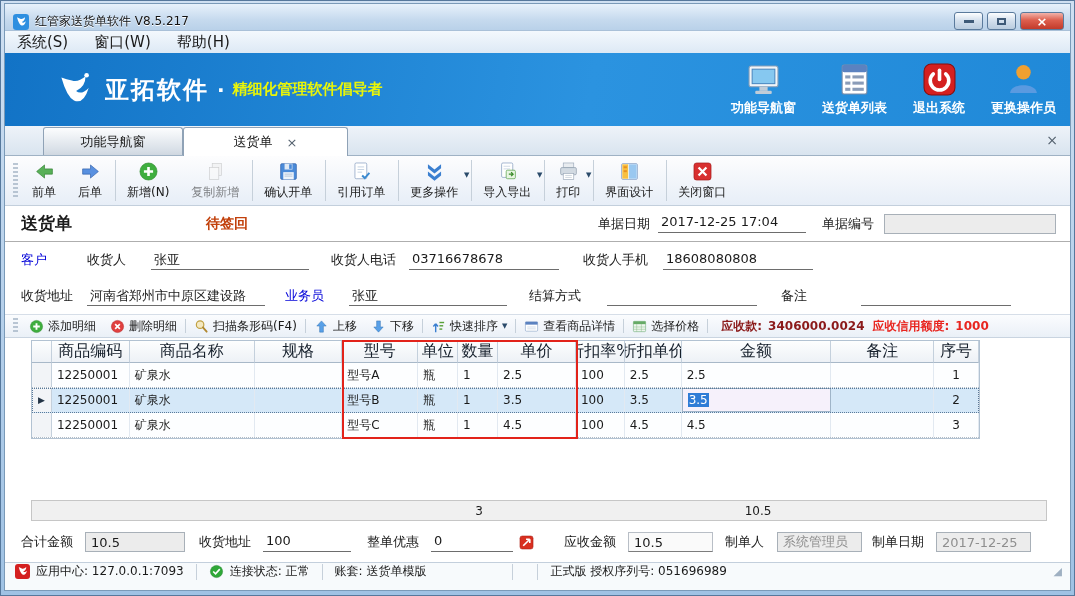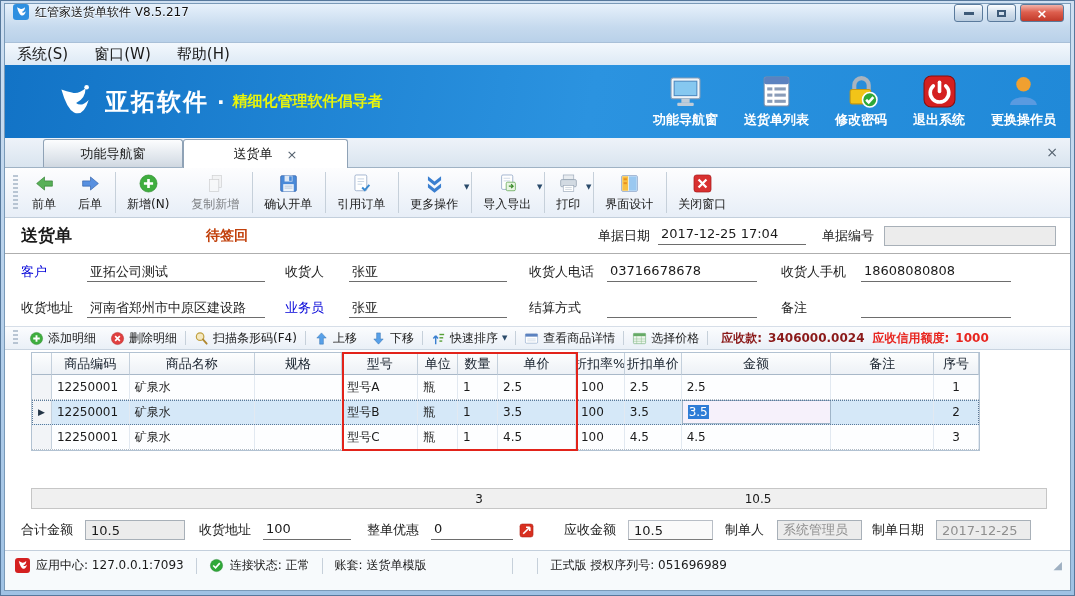--- a/index.html
+++ b/index.html
@@ -6,21 +6,21 @@
   html,body{width:1075px;height:596px;overflow:hidden}
   body{font-family:"DejaVu Sans","Liberation Sans",sans-serif;font-size:12px;color:#1a1a1a}
   .window{width:1075px;height:596px;border:1px solid #56789c;padding:2px 3px 4px;
           background:linear-gradient(#cfe0f2,#9fc2e4)}
   .client{position:relative;width:100%;height:100%;background:#fff;border:1px solid #7a9ab8;
           display:flex;flex-direction:column;overflow:hidden}
   .ic{display:inline-flex;align-items:center;justify-content:center}
   .ic svg{width:100%;height:100%;display:block}
 
   
-  .titlebar{height:39px;display:flex;align-items:flex-start;padding:0 6px 0 8px;
+  .titlebar{height:27px;display:flex;align-items:flex-end;padding:0 6px 0 8px;
             background:linear-gradient(#e7f1fb,#c6daee 60%,#b9d1e9);border-bottom:1px solid #a9c0d8}
   .app-ic{width:16px;height:16px;margin-right:6px}
   .title-text{font-size:12px;color:#111;text-shadow:0 1px 0 #fff}
   .win-controls{margin-left:auto;display:flex;gap:4px}
   .wbtn{width:29px;height:18px;border:1px solid #5a7a9c;border-radius:3px;display:flex;
         align-items:center;justify-content:center;background:linear-gradient(#fdfeff,#d5e1ee 45%,#b9ccdf);cursor:pointer}
   .wbtn .bar{width:10px;height:3px;background:#3e5a78}
   .wbtn .sq{width:9px;height:7px;border:2px solid #3e5a78;background:transparent}
   .wbtn.close{width:44px;background:linear-gradient(#f2b3aa,#dd5f4e 45%,#c23a2a);color:#fff;
               font-weight:bold;font-size:13px;line-height:1}
@@ -96,21 +96,21 @@
   .dbtn .caret{font-size:7px;color:#2a4a6a;margin-left:4px;position:static}
   .recv{color:#8b1a1a;font-weight:bold;margin-left:12px;white-space:nowrap}
   .recv b{margin-left:6px}
   .credit{color:#e8251f;font-weight:bold;margin-left:8px;white-space:nowrap}
   .credit b{margin-left:6px}
 
   
   .tablearea{flex:1;position:relative;background:#fff;padding:2px 0 0 26px}
   #grid{position:relative;width:949px;border:1px solid #b2c2d2;background:#fff}
   .ghead{display:flex;height:22px}
-  .hcell{display:flex;align-items:center;justify-content:center;font-size:13px;color:#16202c;
+  .hcell{display:flex;align-items:center;justify-content:center;font-size:16px;color:#16202c;
          background:linear-gradient(#fdfefe,#edf1f6);border-right:1px solid #c4d0dc;border-bottom:1px solid #a8b8c8;
          overflow:hidden;white-space:nowrap;cursor:pointer}
   .grow{display:flex;height:25px;border-bottom:1px dotted #b2bcc6;background:#fdfeff}
   .grow.sel{background:#d5e8f8;outline:1px dotted #5a7a9a;outline-offset:-1px}
   .gind{display:flex;align-items:center;justify-content:center;background:#f2f4f7;
         border-right:1px solid #c4d0dc;font-size:9px;color:#233446}
   .gcell{display:flex;align-items:center;padding-left:5px;font-size:12px;border-right:1px solid #e2e9f1;
          overflow:hidden;white-space:nowrap;cursor:cell}
   .gcell.center{justify-content:center;padding-left:0}
   .gcell.editcell{background:#f6f1fb;border:1px solid #9fb4c8}
@@ -129,21 +129,21 @@
   .box-total{width:100px;margin-right:14px}
   .u-disc{width:88px;margin-right:16px}
   .u-red{width:82px;margin-right:6px}
   .edit-ic{width:15px;height:15px;margin-right:30px;cursor:pointer}
   .box-recv{width:85px;margin-right:12px;background:#fafafa;border:1px solid #b8bec6;border-bottom-color:#7d7d7d}
   .box-gray{color:#8f8f8f;margin-right:10px}
   .box-maker{width:85px}
   .box-date{width:95px;margin-right:0}
 
   
-  .statusbar{height:40px;background:#f7fafc;border-top:1px solid #c3cfdc;display:flex;align-items:center;
+  .statusbar{height:28px;background:#f7fafc;border-top:1px solid #c3cfdc;display:flex;align-items:center;
              padding:0 8px 10px 10px;font-size:12px}
   .status-ic{width:15px;height:15px;margin-right:6px}
   .ssep{width:1px;height:16px;background:#c6d0da;margin:0 12px}
   .ssep.wide{margin-left:86px}
   .grip2{margin-left:auto;color:#9fb0c2;font-size:11px;cursor:nwse-resize}
 </style>
 </head>
 <body>
 
 <div class="window">
@@ -211,31 +211,20 @@
                 <rect x="14" y="18" width="11" height="3" fill="#8a9cb8"></rect>
                 <rect x="7" y="24" width="5" height="3" fill="#8a9cb8"></rect>
                 <rect x="14" y="24" width="11" height="3" fill="#8a9cb8"></rect>
               </svg>
             </span>
             <span class="bact-label">送货单列表</span>
           </div>
           <div class="bact">
             <span class="ic">
               <svg viewBox="0 0 32 32">
-                <path d="M9 15v-5a7 7 0 0 1 14 0v5" fill="none" stroke="#aab4be" stroke-width="4"></path>
-                <rect x="5" y="14" width="20" height="14" rx="2" fill="#f2c418" stroke="#c89810"></rect>
-                <circle cx="24" cy="24" r="7" fill="#2fa838" stroke="#fff" stroke-width="1.5"></circle>
-                <path d="M20.5 24l2.5 2.5 4.5-5" stroke="#fff" stroke-width="2.5" fill="none"></path>
-              </svg>
-            </span>
-            <span class="bact-label">修改密码</span>
-          </div>
-          <div class="bact">
-            <span class="ic">
-              <svg viewBox="0 0 32 32">
                 <rect x="1" y="1" width="30" height="30" rx="7" fill="#d42020" stroke="#8a0d0d"></rect>
                 <path d="M16 7v9" stroke="#fff" stroke-width="3.5" stroke-linecap="round"></path>
                 <path d="M10 10.5a9 9 0 1 0 12 0" fill="none" stroke="#fff" stroke-width="3.5" stroke-linecap="round"></path>
               </svg>
             </span>
             <span class="bact-label">退出系统</span>
           </div>
           <div class="bact">
             <span class="ic">
               <svg viewBox="0 0 32 32">
@@ -392,21 +381,20 @@
     <div class="doc-right">
       <span class="flabel">单据日期</span>
       <span class="uval doc-date">2017-12-25 17:04</span>
       <span class="flabel doc-no-label">单据编号</span>
       <span class="gbox doc-no"></span>
     </div>
   </div>
 
   <div class="frow">
     <span class="flabel lab1 lblue">客户</span>
-    <span class="uval v1">亚拓公司测试</span>
     <span class="flabel lab2">收货人</span>
     <span class="uval v2">张亚</span>
     <span class="flabel lab3">收货人电话</span>
     <span class="uval v3">03716678678</span>
     <span class="flabel lab4">收货人手机</span>
     <span class="uval v4">18608080808</span>
   </div>
 
   <div class="frow">
     <span class="flabel lab1">收货地址</span>

